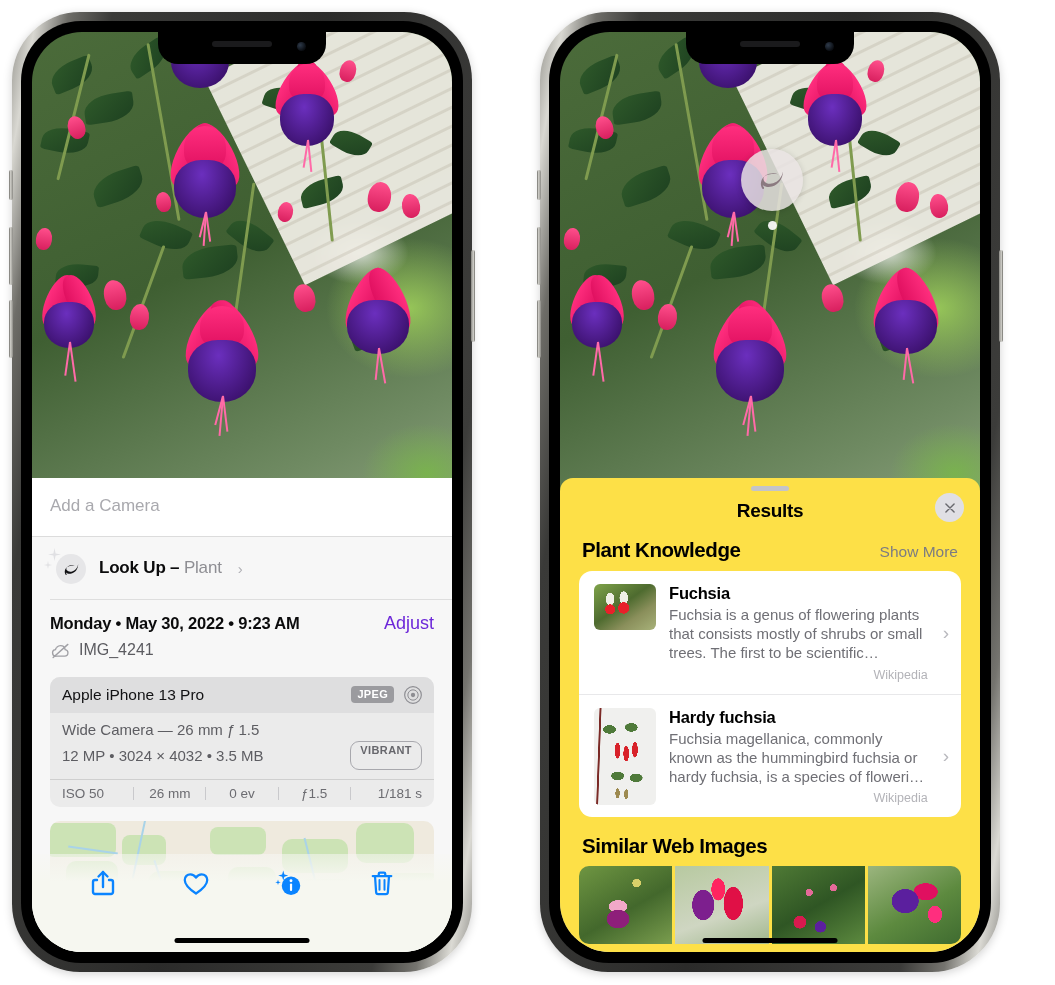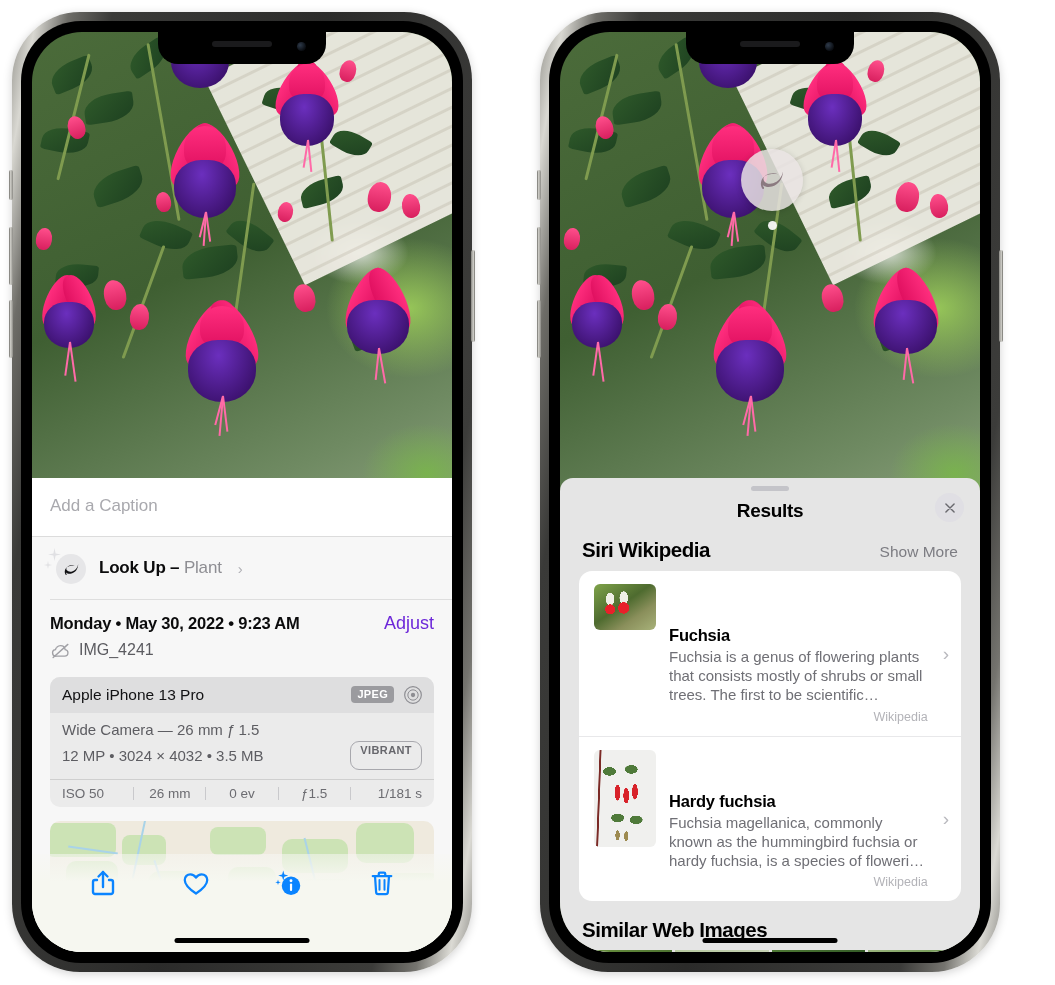--- a/index.html
+++ b/index.html
@@ -245,21 +245,21 @@
     background: linear-gradient(180deg, rgba(247,247,244,.55) 0%, #f6f7f0 28%, #f6f7f0 100%);
     display: flex; align-items: flex-start; padding: 14px 24px 0 24px;
     z-index: 30;
   }
   .tb-btn { flex: 1; display: flex; justify-content: center; }
   .tb-btn svg { width: 30px; height: 30px; }
 
   
   .results-sheet {
     position: absolute; left: 0; right: 0; bottom: 0; top: 446px;
-    background: #e5e5e5; z-index: 20;
+    background: #fde047; z-index: 20;
     border-radius: 13px 13px 0 0; overflow: hidden;
   }
   .grabber {
     width: 38px; height: 5px; border-radius: 3px; background: #c4c4c9;
     margin: 8px auto 0;
   }
   .res-head {
     position: relative; padding: 9px 0 16px; text-align: center;
   }
   .res-title { font-size: 19px; font-weight: 700; color: #000; letter-spacing: -.3px; }
@@ -300,21 +300,21 @@
       radial-gradient(ellipse 4px 11px at 52% 47%, #d8222a 70%, transparent 72%),
       radial-gradient(ellipse 4px 11px at 66% 43%, #d8222a 70%, transparent 72%),
       radial-gradient(ellipse 9px 6px at 25% 22%, #4f7a3a 70%, transparent 72%),
       radial-gradient(ellipse 9px 6px at 60% 20%, #4f7a3a 70%, transparent 72%),
       radial-gradient(ellipse 9px 6px at 38% 70%, #4f7a3a 70%, transparent 72%),
       radial-gradient(ellipse 9px 6px at 68% 72%, #4f7a3a 70%, transparent 72%),
       radial-gradient(ellipse 3px 7px at 38% 88%, #9d8a50 70%, transparent 72%),
       radial-gradient(ellipse 3px 7px at 52% 89%, #9d8a50 70%, transparent 72%),
       #f0f0ee;
   }
-  .k-body { flex: 1; min-width: 0; margin-top: 42px; }
+  .k-body { flex: 1; min-width: 0; }
   .k-title { font-size: 16.5px; font-weight: 700; color: #000; letter-spacing: -.2px; }
   .k-desc { font-size: 15px; color: #6f6f75; line-height: 1.28; margin-top: 2px; }
   .k-src { font-size: 12.5px; color: #b3b3b8; margin-top: 5px; text-align: right; }
   .k-chev { flex: 0 0 auto; align-self: center; color: #b9b9be; font-size: 19px; padding-left: 2px; }
 
   .sec-head2 { padding: 17px 22px 8px 22px; }
 
   .web-strip { display: flex; gap: 3px; padding: 0 19px; }
   .web-img { flex: 1; height: 78px; overflow: hidden; }
   .web-img:first-child { border-radius: 10px 0 0 10px; }
@@ -441,21 +441,21 @@
           <div class="bud" style="left:308px;top:28px;width:16px;height:22px;transform:rotate(16deg);"></div>
           <div class="bud" style="left:36px;top:84px;width:17px;height:23px;transform:rotate(-18deg);"></div>
           <div class="bud" style="left:4px;top:196px;width:16px;height:22px;transform:rotate(8deg);"></div>
           <div class="bud" style="left:124px;top:160px;width:15px;height:20px;transform:rotate(-10deg);"></div>
           <div class="bud" style="left:246px;top:170px;width:15px;height:20px;transform:rotate(12deg);"></div>
         </div>
 
         <div class="info-sheet">
 
           <div class="caption-row">
-            <div class="caption-ph">Add a Caption</div>
+            <div class="caption-ph">Add a Camera</div>
           </div>
 
           <div class="lookup-row">
             <div class="lookup-icon-wrap">
               <svg class="spark big" viewBox="0 0 24 24">
                 <path d="M12 0 L14 10 L24 12 L14 14 L12 24 L10 14 L0 12 L10 10 Z"></path>
               </svg>
               <svg class="spark sm" viewBox="0 0 24 24">
                 <path d="M12 0 L14 10 L24 12 L14 14 L12 24 L10 14 L0 12 L10 10 Z"></path>
               </svg>
@@ -687,21 +687,21 @@
           <div class="res-head">
             <span class="res-title">Results</span>
             <div class="close-btn">
               <svg viewBox="0 0 24 24">
                 <path d="M5 5 L19 19 M19 5 L5 19" stroke="#69696e" stroke-width="2.4" stroke-linecap="round"></path>
               </svg>
             </div>
           </div>
 
           <div class="sec-head">
-            <span class="sec-title">Siri Wikipedia</span>
+            <span class="sec-title">Plant Knowledge</span>
             <span class="show-more">Show More</span>
           </div>
 
           <div class="know-card">
             <div class="know-item">
               <div class="k-thumb t1"></div>
               <div class="k-body">
                 <div class="k-title">Fuchsia</div>
                 <div class="k-desc">Fuchsia is a genus of flowering plants that consists mostly of shrubs or small trees. The first to be scientific…</div>
                 <div class="k-src">Wikipedia</div>

